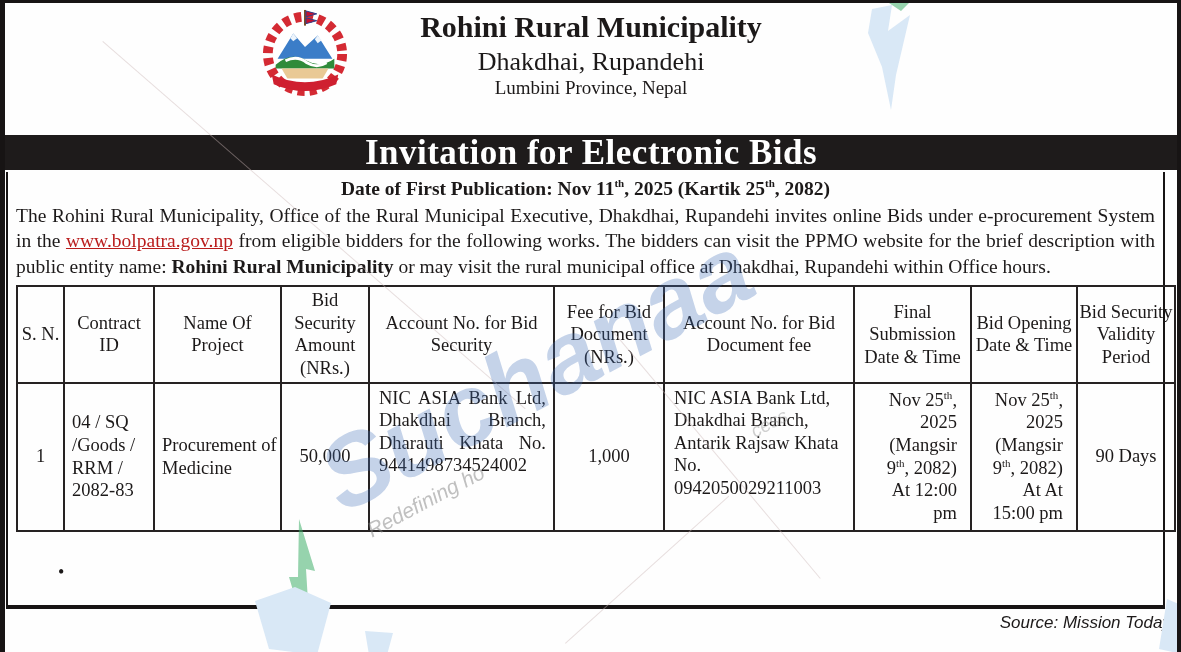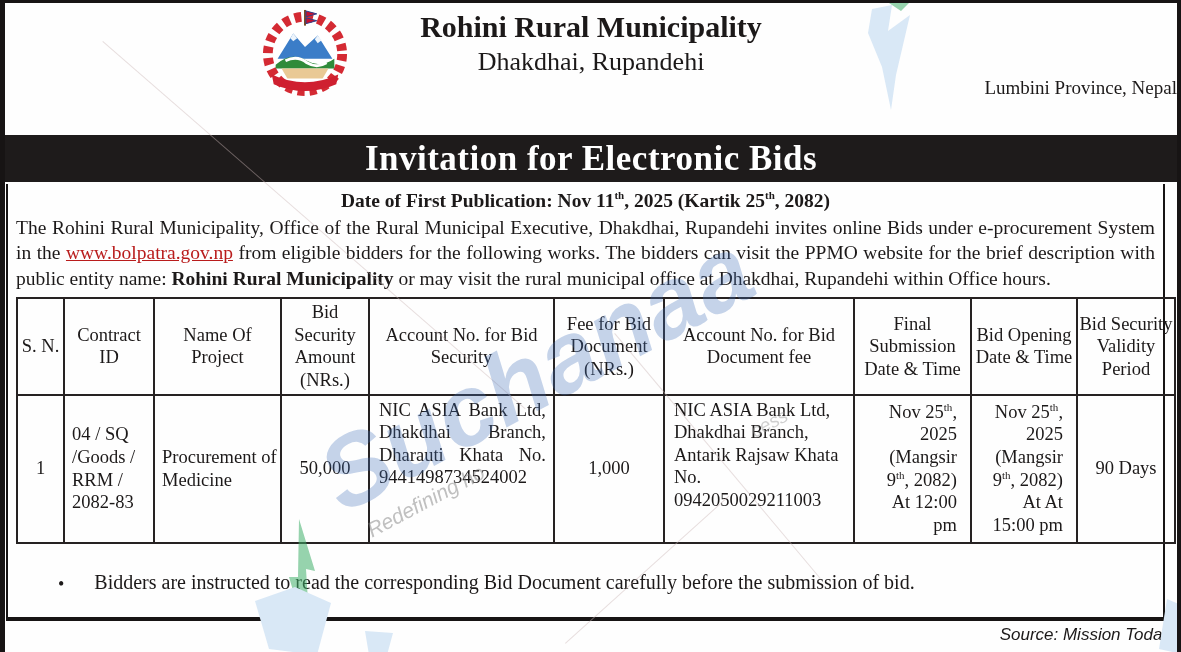--- a/index.html
+++ b/index.html
@@ -9,23 +9,23 @@
     border-top:3px solid #171414; border-left:5px solid #171414; border-right:4px solid #171414;
     font-family:"Liberation Serif", serif; color:#1c1919;
   }
   
   .header-sec { position:relative; height:132px; }
   .emblem { position:absolute; left:250px; top:5px; width:100px; height:88px; }
   .header-text { text-align:center; padding-top:7px; line-height:1.12; }
   .h-muni   { font-size:30px; font-weight:bold; }
   .h-office { font-size:23px; font-weight:bold; margin-top:2px; }
   .h-city   { font-size:26px; margin-top:3px; }
-  .h-prov   { font-size:19px; margin-top:1px;text-align:right; }
+  .h-prov   { font-size:19px; margin-top:1px; }
   
-  .band { height:47px; background:#1e1b1b; color:#fff; display:flex; align-items:center; justify-content:center;
+  .band { height:35px; background:#1e1b1b; color:#fff; display:flex; align-items:center; justify-content:center;
           font-size:35px; font-weight:bold; letter-spacing:0.5px; }
   
   .body-box { position:relative; margin:2px 12px 0 1px; height:437px; box-sizing:border-box;
               border:2px solid #171414; border-top:none; border-bottom-width:4px; padding:5px 8px 0 8px; }
   .pub-date { text-align:center; font-weight:bold; font-size:19.5px; }
   .pub-date sup, td sup { font-size:11px; }
   .intro { font-size:19.5px; line-height:1.33; text-align:justify; margin-top:3px; }
   .intro a { color:#b91c1c; text-decoration:underline; }
   .intro b { font-weight:bold; }
   
@@ -170,20 +170,19 @@
         <td class="c-date">
           <span>Nov 25</span><sup>th</sup><span>, 2025 (Mangsir 9</span><sup>th</sup><span>, 2082) At At 15:00 pm</span>
         </td>
         <td class="c-center">90 Days</td>
       </tr>
     </tbody>
       </table>
 
     <div class="note">
       <span class="bullet">•</span>
-      <span>Bidders are instructed to read the corresponding Bid Document carefully before the submission of bid.</span>
     </div>
 
   </div>
 
   <div class="source">Source: Mission Today</div>
 
 </div>
 
 </body></html>

